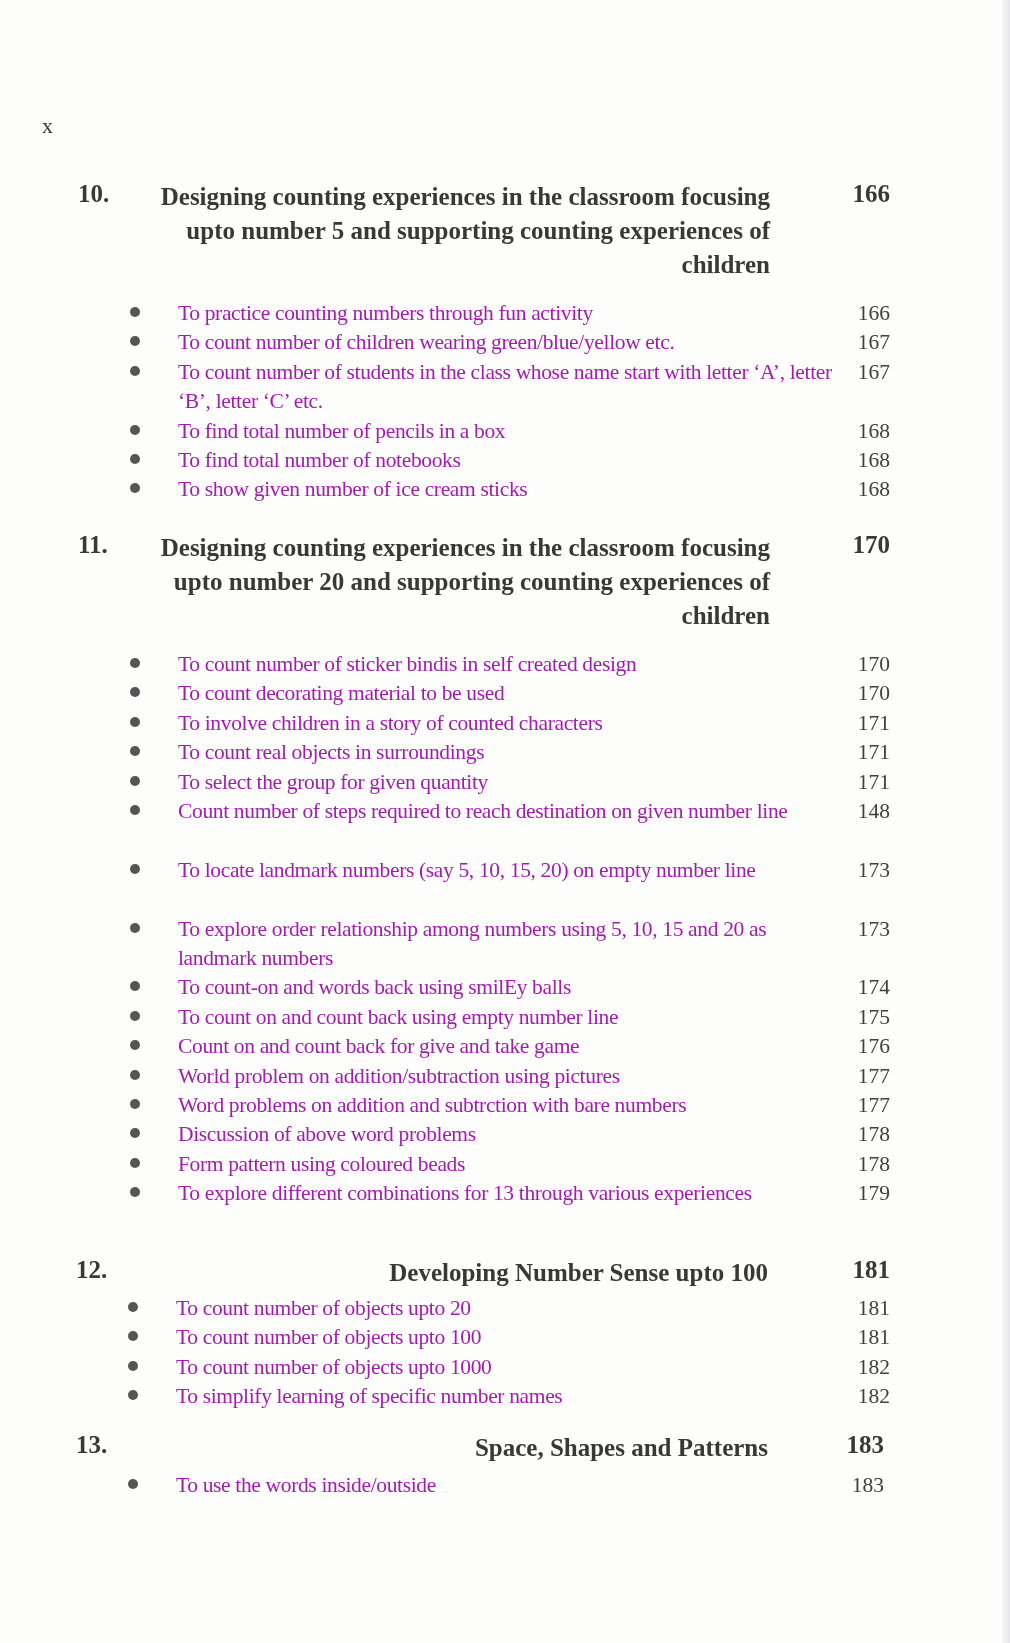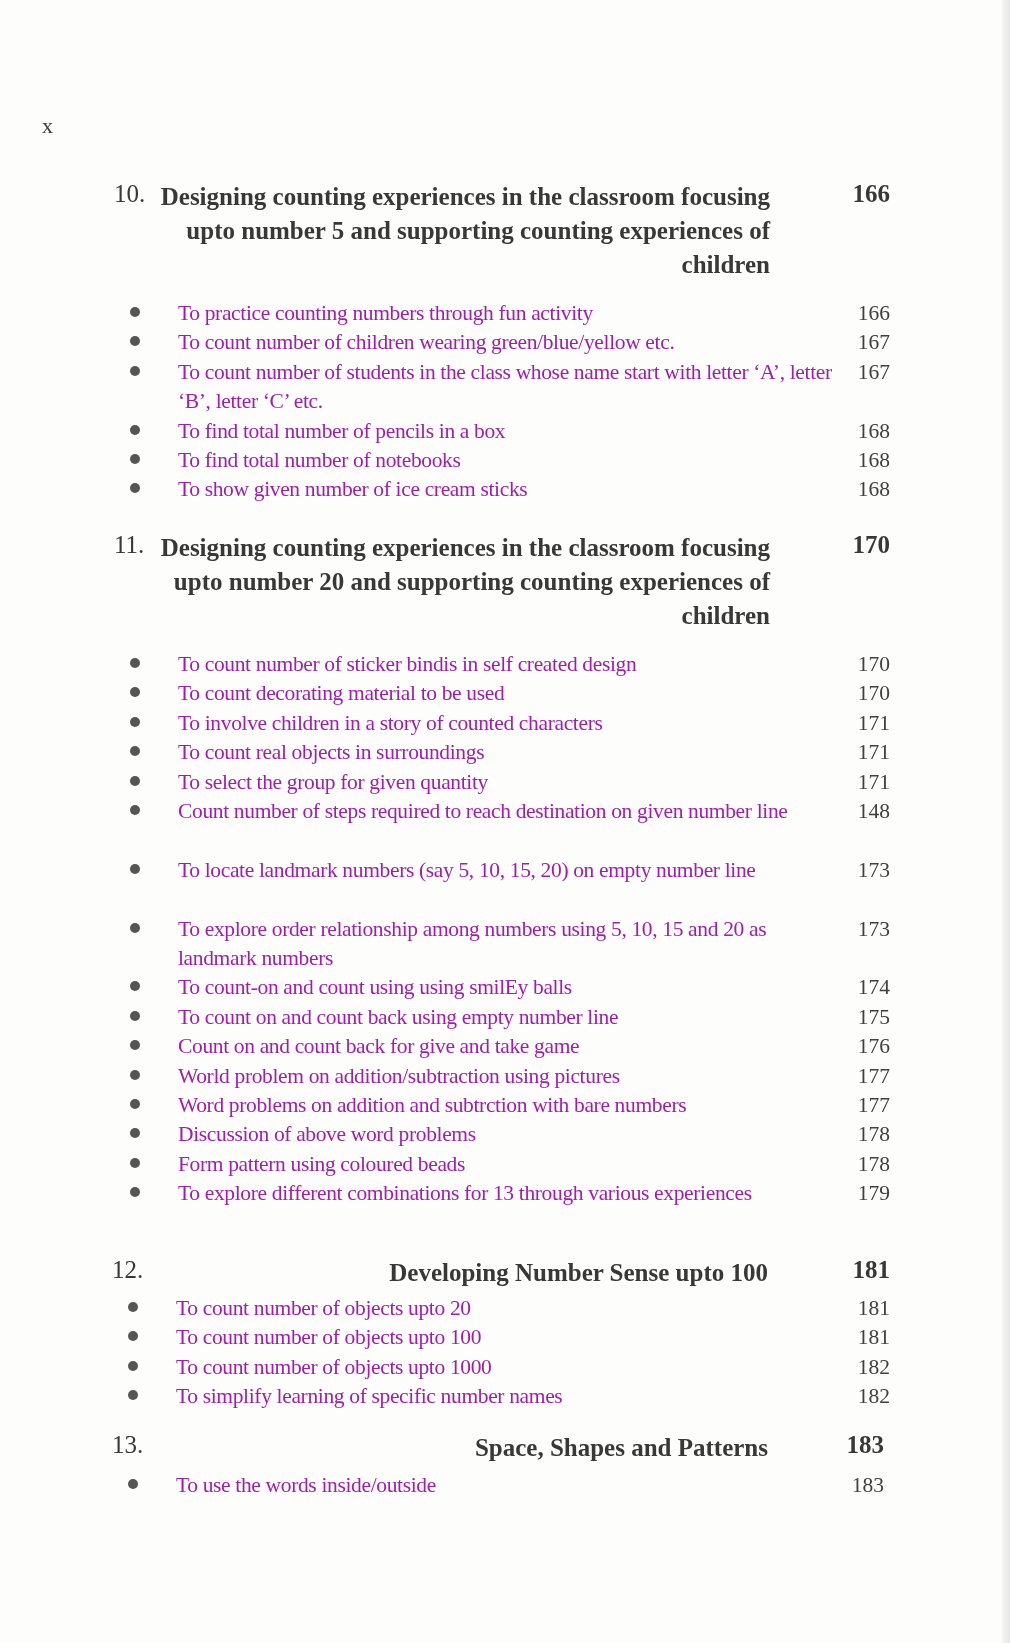--- a/index.html
+++ b/index.html
@@ -18,23 +18,22 @@
       position: absolute; left: 42px; top: 113px; width: 848px; height: 30px;
     }
     .folio { position: absolute; left: 0; top: 0; font-size: 22px; }
     .running-title {
       position: absolute; right: 0; top: 0; font-size: 25px; font-style: italic;
       letter-spacing: -0.2px;
     }
     .toc { position: absolute; left: 0; top: 0; width: 1010px; }
     .chapter { position: absolute; left: 78px; width: 812px; }
     .ch-num {
-      position: absolute; left: 0; top: 0; font-weight: normal; font-size: 25px;
+      position: absolute; left: 0; top: 0; font-weight: bold; font-size: 25px;
       color: #383838;
-      margin-left: 36px;
     }
     .ch-title {
       position: absolute; left: 52px; top: 0; width: 640px;
       font-weight: bold; font-size: 25px; line-height: 34px; color: #383838; text-align: right;
     }
     .ch-page {
       position: absolute; right: 0; top: 0; font-weight: bold; font-size: 25px;
       color: #383838;
     }
     .items { position: absolute; left: 0; width: 812px; }
@@ -142,21 +141,21 @@
         <span class="item-text" style="width:690px">To locate landmark numbers (say 5, 10, 15, 20) on empty number line</span>
         <span class="item-page">173</span>
       </div>
       <div class="item" style="top:264.6px">
         <span class="bullet"></span>
         <span class="item-text">To explore order relationship among numbers using 5, 10, 15 and 20 as landmark numbers</span>
         <span class="item-page">173</span>
       </div>
       <div class="item" style="top:323.4px">
         <span class="bullet"></span>
-        <span class="item-text">To count-on and count using using smilEy balls</span>
+        <span class="item-text">To count-on and words back using smilEy balls</span>
         <span class="item-page">174</span>
       </div>
       <div class="item" style="top:352.8px">
         <span class="bullet"></span>
         <span class="item-text">To count on and count back using empty number line</span>
         <span class="item-page">175</span>
       </div>
       <div class="item" style="top:382.2px">
         <span class="bullet"></span>
         <span class="item-text">Count on and count back for give and take game</span>

